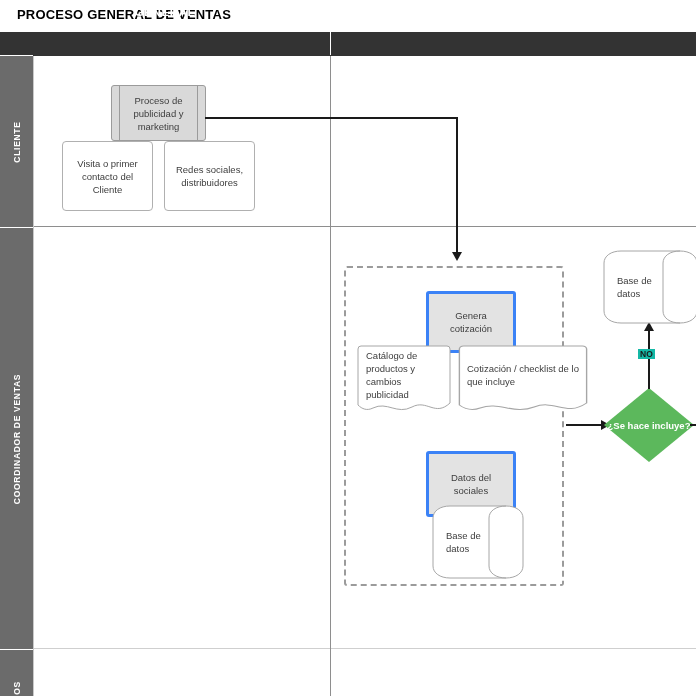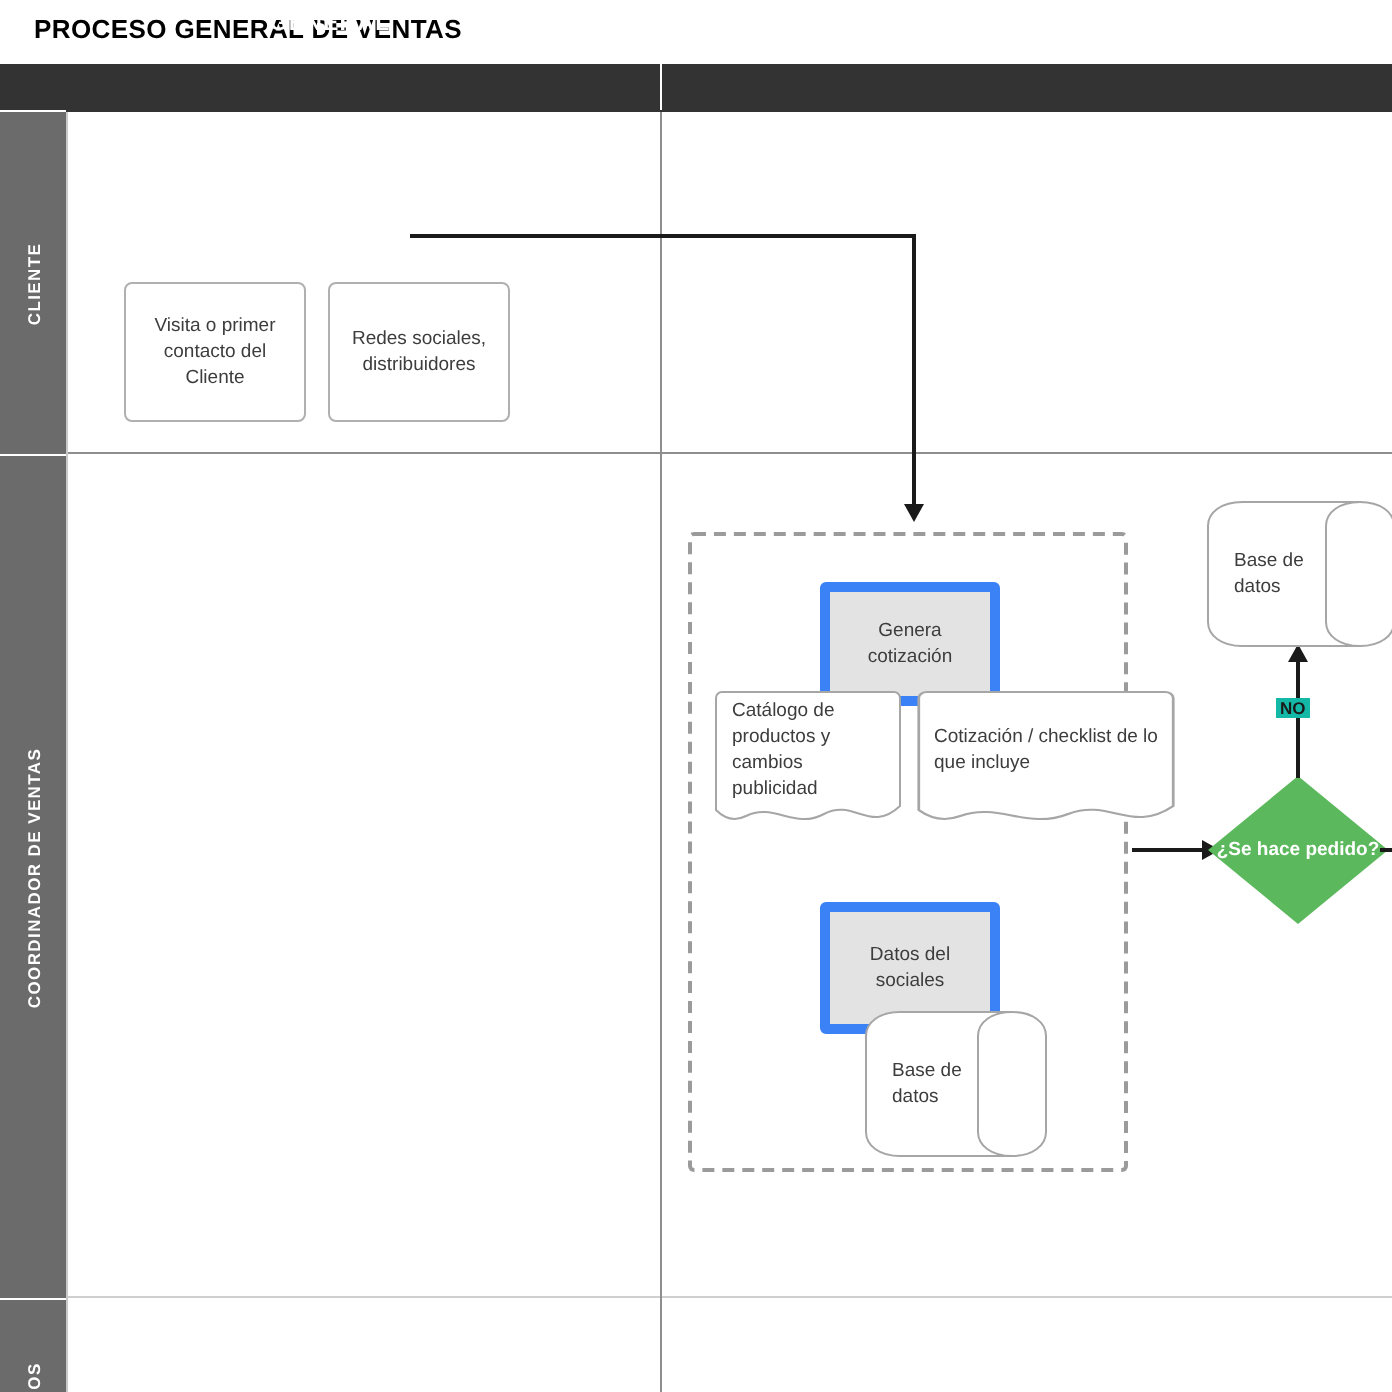--- a/index.html
+++ b/index.html
@@ -136,23 +136,24 @@
     width: 1px;
     background: #9b9b9b;
   }
   .predef::before { left: 7px; }
   .predef::after  { right: 7px; }
 
   
   .procbox {
     position: absolute;
     background: #e3e3e3;
-    border: 5px solid #3b82f6;
+    border: 3px solid #3b82f6;
     border-radius: 3px;
     box-sizing: border-box;
+    margin-left: 16px;
   }
 
   
   .card {
     position: absolute;
     background: #ffffff;
     border: 1px solid #b0b0b0;
     border-radius: 4px;
     box-sizing: border-box;
   }
@@ -277,20 +278,23 @@
   </div>
   <div class="lane-col" style="top:649px; height:47px;">
     <span class="lane-label" style="top:auto; bottom:4px; transform:translate(-50%,0) rotate(-90deg);">OS</span>
   </div>
 
   <div class="hline" style="top:226px;"></div>
   <div class="hline light" style="top:648px;"></div>
   <div class="vline" style="left:330px; top:56px; height:640px;"></div>
   <div class="vline" style="left:33px; top:56px; height:640px; background:#c9c9c9;"></div>
 
+  <div class="predef" style="left:111px; top:85px; width:95px; height:56px;">
+    <div class="node-text">Proceso de publicidad y marketing</div>
+  </div>
 
   <div class="card" style="left:62px; top:141px; width:91px; height:70px;">
     <div class="node-text">Visita o primer contacto del Cliente</div>
   </div>
 
   <div class="card" style="left:164px; top:141px; width:91px; height:70px;">
     <div class="node-text">Redes sociales, distribuidores</div>
   </div>
 
   <div class="conn h" style="left:205px; top:117px; width:253px;"></div>
@@ -329,21 +333,21 @@
     <div class="node-text">Base de datos</div>
   </div>
 
   <div class="conn h" style="left:566px; top:424px; width:38px;"></div>
   <div class="arrowhead right" style="left:601px; top:420px;"></div>
 
   <div class="diamond" style="left:603px; top:387px; width:92px; height:76px;">
     <svg viewBox="0 0 92 76" preserveAspectRatio="none" aria-hidden="true">
       <polygon points="46,1 91,38 46,75 1,38" fill="#5cb85c"></polygon>
     </svg>
-    <div class="dtext">¿Se hace pedido?</div>
+    <div class="dtext">¿Se hace incluye?</div>
   </div>
 
   <div class="conn h" style="left:690px; top:424px; width:6px;"></div>
 
   <div class="conn v" style="left:648px; top:329px; height:60px;"></div>
   <div class="arrowhead up" style="left:644px; top:322px;"></div>
   <div class="edge-label" style="left:638px; top:349px;">NO</div>
 
   <div class="cyl" style="left:603px; top:250px; width:95px; height:74px;">
     <svg viewBox="0 0 95 74" preserveAspectRatio="none" aria-hidden="true">

